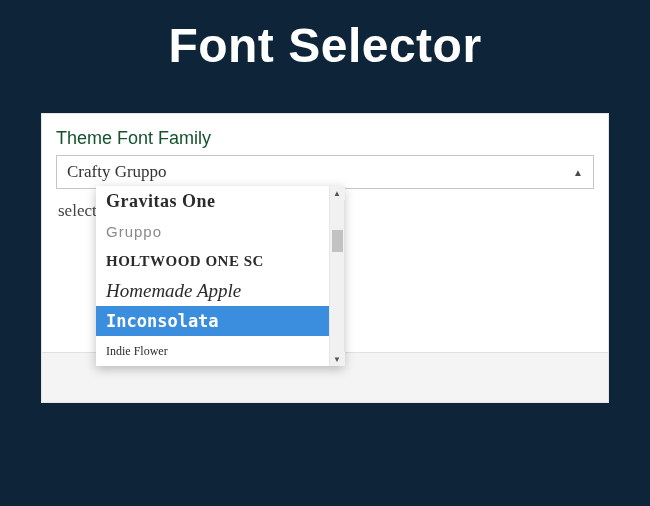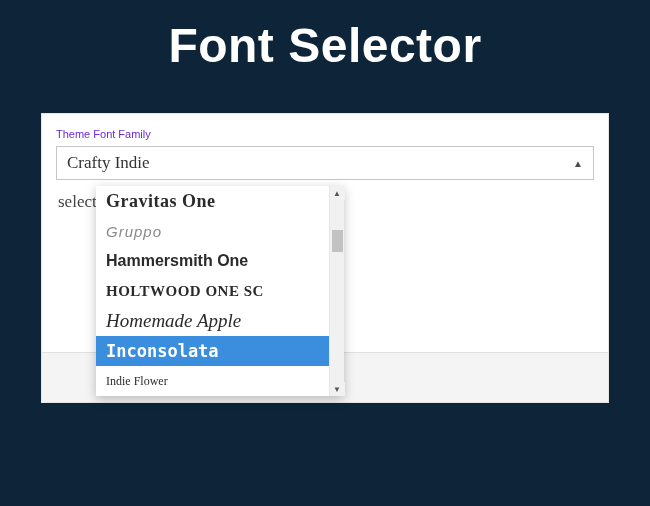--- a/index.html
+++ b/index.html
@@ -17,22 +17,22 @@
     letter-spacing: 0.5px;
   }
   .panel {
     background: #ffffff;
     margin: 40px 41px 0 41px;
     height: 290px;
     border: 1px solid #e4e4e4;
     position: relative;
   }
   .field-label {
-    color: #6d28d9;
-    font-size: 11px;
+    color: #14532d;
+    font-size: 18px;
     padding: 14px 14px 6px 14px;
   }
   .select-box {
     margin: 0 14px;
     border: 1px solid #c6c6c6;
     height: 34px;
     display: flex;
     align-items: center;
     justify-content: space-between;
     padding: 0 10px 0 10px;
@@ -114,52 +114,51 @@
   .sb-thumb {
     position: absolute;
     left: 2px;
     width: 11px;
     top: 30px;
     height: 22px;
     background: #c2c2c2;
   }
   
   .f-gravitas { font-family: Georgia, "Times New Roman", serif; font-weight: 900; font-size: 18px; letter-spacing: 0.5px; }
-  .f-gruppo { font-family: Arial, sans-serif; font-weight: 300; color: #8a8a8a; letter-spacing: 1px; font-size: 15px; font-style: italic; }
+  .f-gruppo { font-family: Arial, sans-serif; font-weight: 300; color: #8a8a8a; letter-spacing: 1px; font-size: 15px; }
   .f-hammersmith { font-family: Arial, sans-serif; font-weight: 600; font-size: 16px; }
   .f-holtwood { font-family: Georgia, serif; font-weight: 900; text-transform: uppercase; font-size: 15px; letter-spacing: 0.5px; }
   .f-homemade { font-family: "Brush Script MT", "Segoe Script", cursive; font-style: italic; font-size: 19px; }
   .f-inconsolata { font-family: Consolas, Menlo, monospace; font-size: 17px; }
   .f-indie { font-family: "Comic Sans MS", cursive; font-size: 12px; }
 </style>
 </head>
 <body>
 
 <h1 class="page-title">Font Selector</h1>
 
 <div class="panel">
 
   <div class="field-label">Theme Font Family</div>
 
   <div class="select-box">
-    <span class="select-value">Crafty Indie</span>
+    <span class="select-value">Crafty Gruppo</span>
     <span class="select-arrow">▲</span>
   </div>
 
   <div class="helper-row">
     <span>selected</span>
   </div>
 
   <div class="bottom-bar"></div>
 
   <div class="dropdown">
     <div class="options">
       <div class="option f-gravitas">Gravitas One</div>
       <div class="option f-gruppo">Gruppo</div>
-      <div class="option f-hammersmith">Hammersmith One</div>
       <div class="option f-holtwood">Holtwood One SC</div>
       <div class="option f-homemade">Homemade Apple</div>
       <div class="option f-inconsolata highlight">Inconsolata</div>
       <div class="option f-indie">Indie Flower</div>
     </div>
     <div class="scrollbar">
       <div class="sb-btn">▲</div>
       <div class="sb-track">
         <div class="sb-thumb"></div>
       </div>

